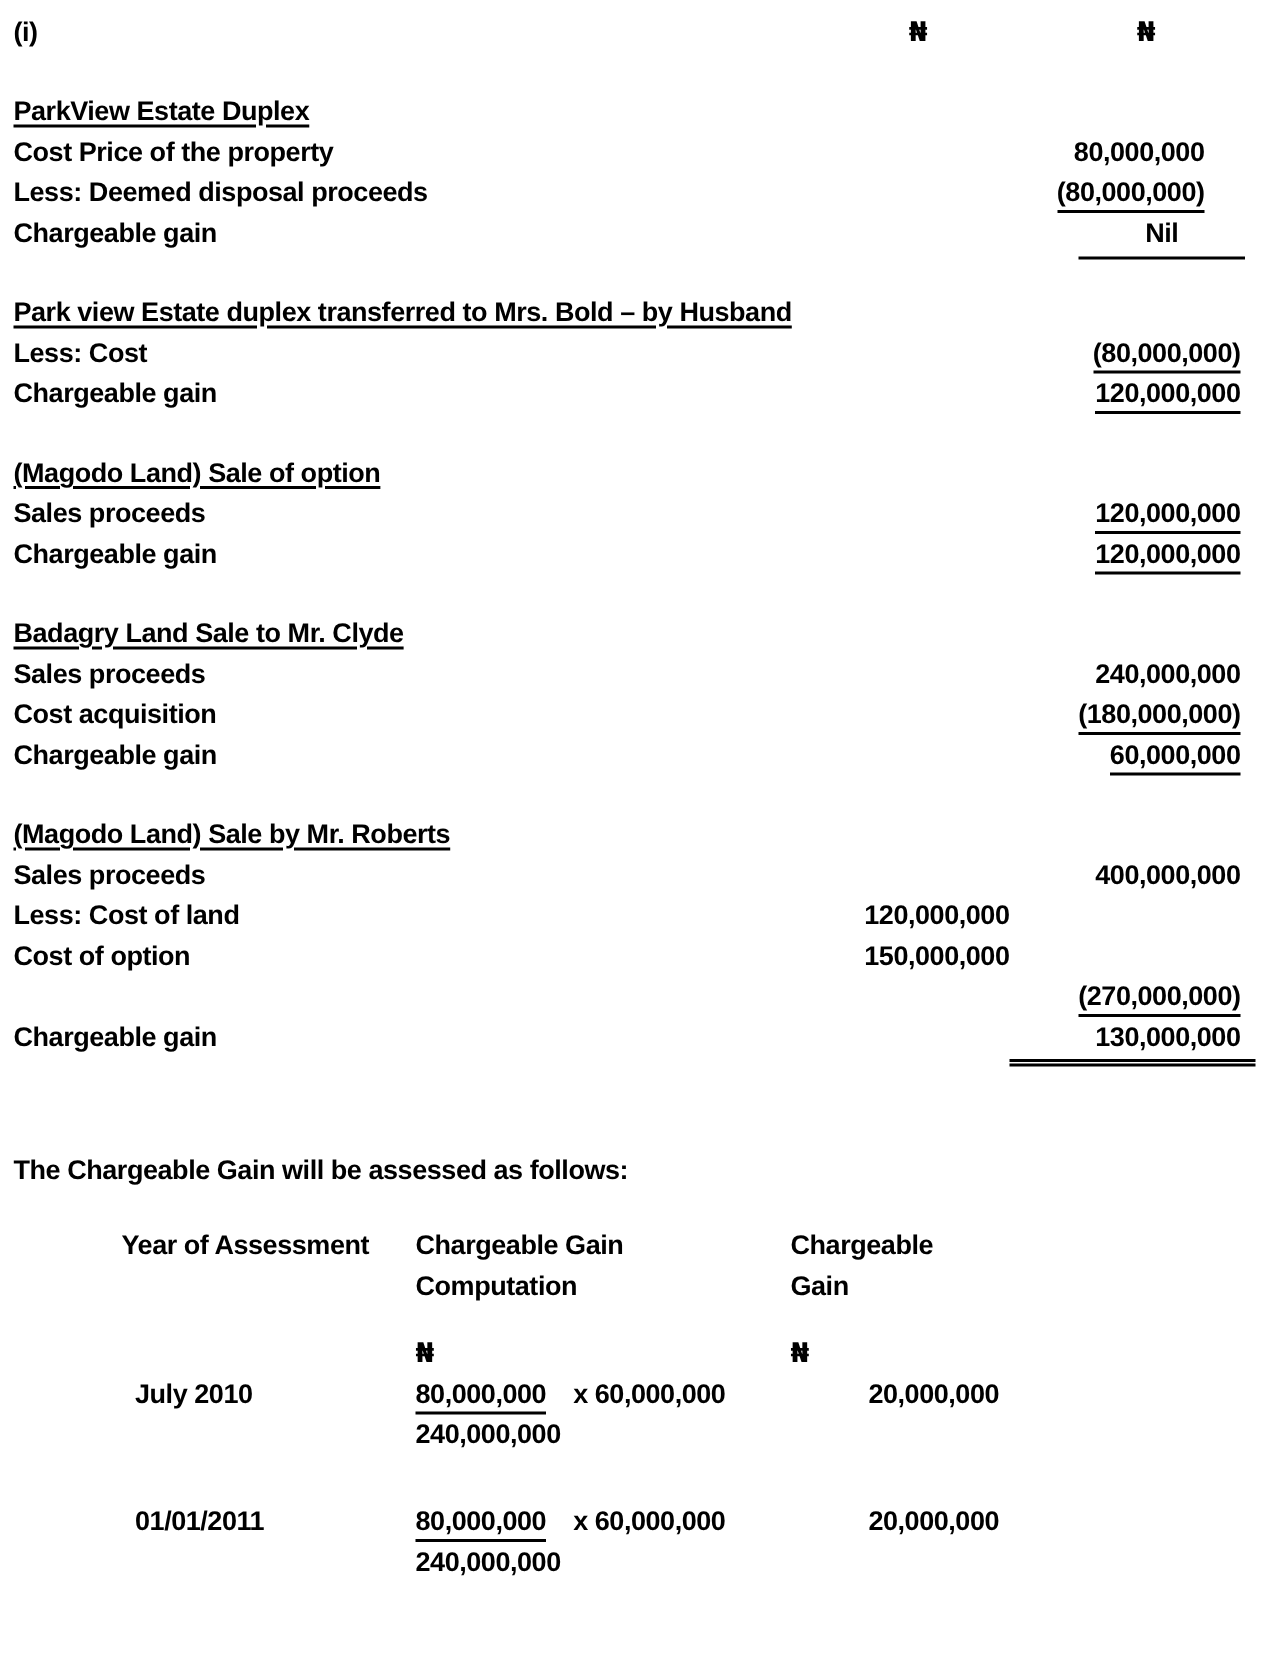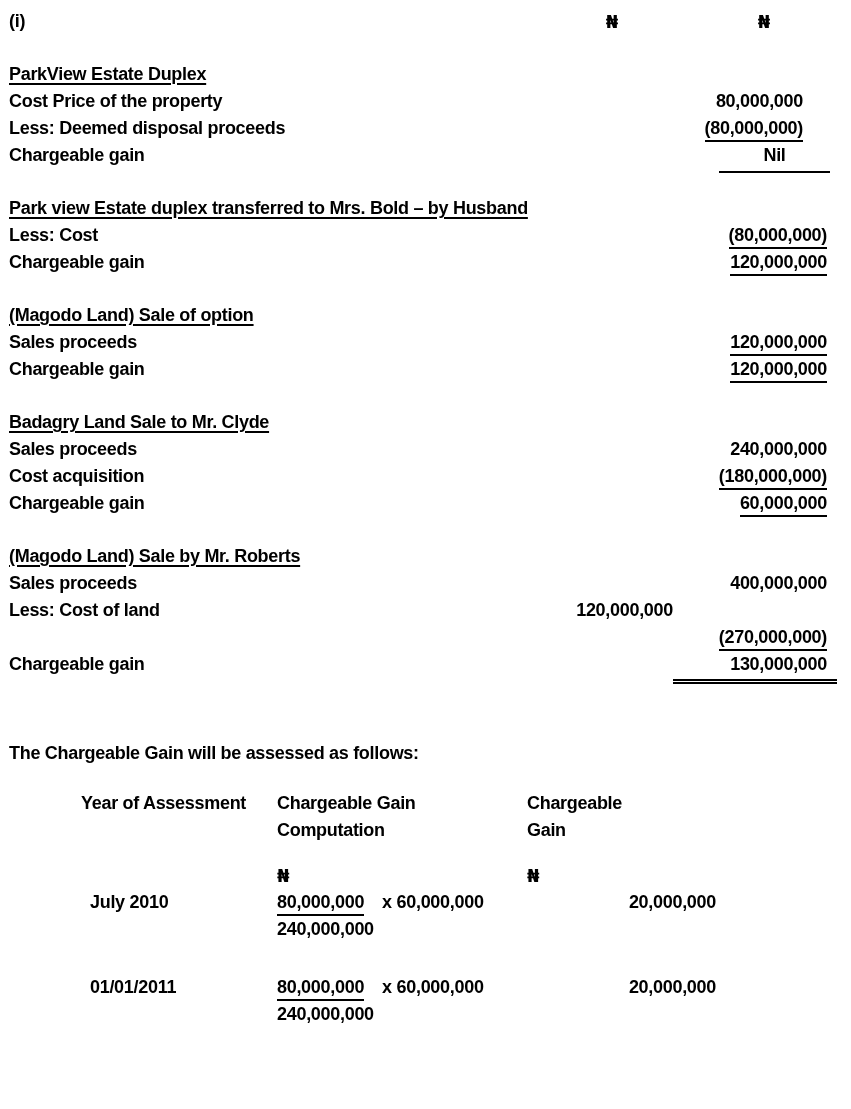--- a/index.html
+++ b/index.html
@@ -38,21 +38,21 @@
   }
   .colM .naira{margin-right:55px;}
   .colR .naira{margin-right:57px;}
   
   .intro{margin-top:62px;height:27px;white-space:nowrap;}
   .atable{margin-top:23px;position:relative;}
   .t-line{position:relative;height:27px;}
   .t-h1{position:absolute;left:72px;}
   .t-c2{position:absolute;left:268px;white-space:nowrap;}
   .t-c3{position:absolute;left:518px;}
-  .t-gain{position:absolute;left:564px;width:143px;text-align:right;}
+  .t-gain{position:absolute;left:542px;width:143px;text-align:center;}
   .t-year{position:absolute;left:81px;}
   .t-nrow{margin-top:18px;}
   .t-datarow{margin-top:0;}
   .t-datarow + .t-datarow{margin-top:31px;}
   .num-u{border-bottom:2px solid #000;display:inline-block;line-height:24px;}
   .mult{margin-left:18px;}
 </style>
 </head>
 <body>
 
@@ -131,20 +131,25 @@
         <span class="lbl">Sales proceeds</span>
         <span class="colM"></span>
         <span class="colR"><span>400,000,000</span></span>
       </div>
       <div class="row">
         <span class="lbl">Less: Cost of land</span>
         <span class="colM"><span>120,000,000</span></span>
         <span class="colR"></span>
       </div>
       <div class="row">
+        <span class="lbl">Cost of option</span>
+        <span class="colM"><span>150,000,000</span></span>
+        <span class="colR"></span>
+      </div>
+      <div class="row">
         <span class="lbl"></span>
         <span class="colM"></span>
         <span class="colR"><span class="u">(270,000,000)</span></span>
       </div>
       <div class="row">
         <span class="lbl">Chargeable gain</span>
         <span class="colM"></span>
         <span class="colR"><span class="dbl-total">130,000,000</span></span>
       </div>
     </div>

